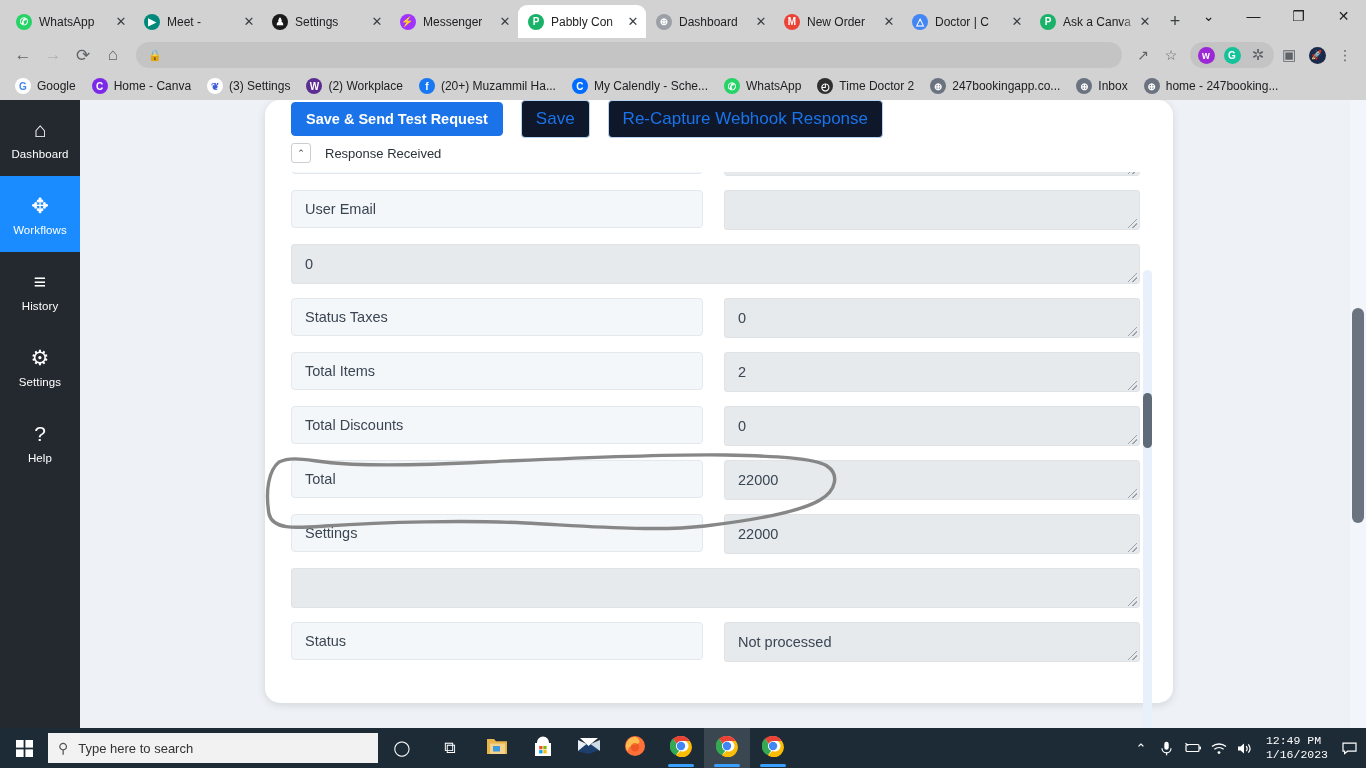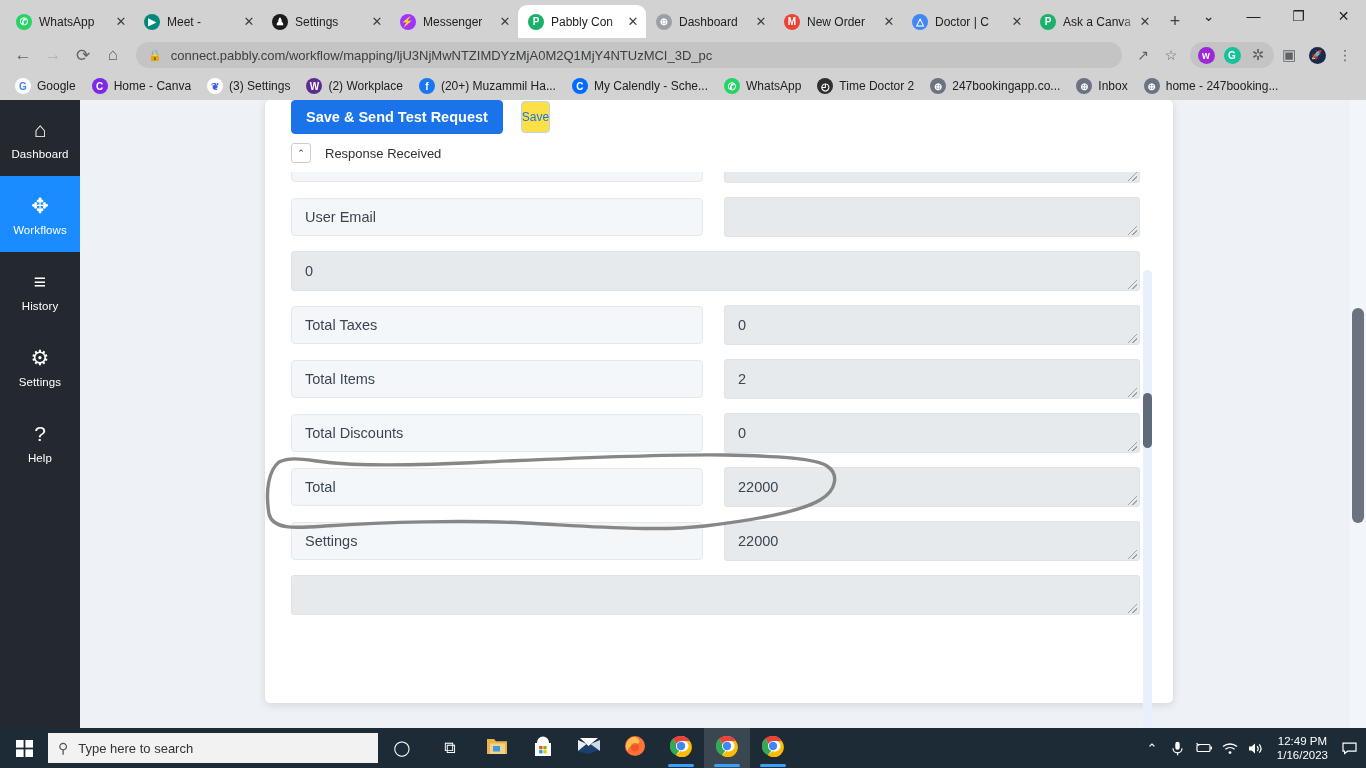--- a/index.html
+++ b/index.html
@@ -55,33 +55,33 @@
   
   .sidebar { position:absolute; left:0; top:0; width:80px; height:628px; background:#242930; }
   .sb-item { height:76px; display:flex; flex-direction:column; align-items:center; justify-content:center; color:#fff; }
   .sb-item.active { background:#1a8cff; }
   .sb-ic { height:26px; display:flex; align-items:center; justify-content:center; margin-bottom:5px; }
   .sb-lb { font-size:11.5px; letter-spacing:.1px; }
 
   
   .card {
     position:absolute; left:265px; top:0px; width:908px; height:603px; background:#ffffff;
-    border-radius:5px; box-shadow:0 2px 8px rgba(0,0,0,.12);
+    border-radius:15px; box-shadow:0 2px 8px rgba(0,0,0,.12);
   }
   .btnrow { position:absolute; left:26px; top:0px; display:flex; align-items:center; gap:18px; }
   .btn-primary { background:#1a73e8; color:#fff; border:1px solid #1a73e8; border-radius:4px; font-size:14.5px; padding:8px 14px; font-weight:600; }
-  .btn-outline { background:#fde047; color:#1a73e8; border:1px solid #b8d4f5; border-radius:4px; font-size:12px; padding:8px 0; }
+  .btn-outline { background:#0f172a; color:#1a73e8; border:1px solid #b8d4f5; border-radius:4px; font-size:17px; padding:8px 14px; }
 
   .resp-head { position:absolute; left:26px; top:43px; display:flex; align-items:center; gap:14px; }
   .chev { width:20px; height:20px; border:1px solid #c9ced4; border-radius:3px; display:flex; align-items:center; justify-content:center; font-size:9px; color:#333; background:#fff; }
   .resp-title { font-size:13px; color:#2b3239; }
 
   .listwrap { position:absolute; left:0; top:72px; width:908px; height:500px; overflow:hidden; }
   .listinner { position:absolute; left:0; top:-36px; width:908px; }
-  .row { display:flex; align-items:center; gap:21px; padding:0 33px 0 26px; height:54px; }
+  .row { display:flex; gap:21px; padding:0 33px 0 26px; height:54px; }
   .fl {
     flex:0 0 412px; height:38px; background:#f4f7fa; border:1px solid #e2e8ee; border-radius:4px;
     display:flex; align-items:center; padding:0 13px; font-size:14.5px; color:#3b4653;
   }
   .fv {
     flex:1 1 auto; height:40px; background:#e6eaed; border:1px solid #dfe3e6; border-radius:3px;
     display:flex; align-items:center; padding:0 13px; font-size:14.5px; color:#3b4653; position:relative;
   }
   .fv::after {
     content:""; position:absolute; right:2px; bottom:1px; width:9px; height:9px;
@@ -107,21 +107,21 @@
   .tb-search {
     width:330px; height:30px; background:#f2f2f2; display:flex; align-items:center; padding:0 10px; gap:10px;
     font-size:13px; color:#333;
   }
   .tb-ic { width:48px; height:40px; display:flex; align-items:center; justify-content:center; color:#fff; }
   .tb-app { width:46px; height:40px; display:flex; align-items:center; justify-content:center; position:relative; }
   .tb-app.run::after { content:""; position:absolute; bottom:1px; left:10px; width:26px; height:3px; background:#3aa0ff; border-radius:2px; }
   .tb-app.sel { background:rgba(255,255,255,.13); }
   .tray { margin-left:auto; display:flex; align-items:center; gap:0; padding-right:4px; }
   .tray-ic { width:26px; height:40px; display:flex; align-items:center; justify-content:center; color:#fff; font-size:13px; }
-  .clock { color:#fff; font-size:11.5px; line-height:14px; text-align:center; padding:0 8px; }
+  .clock { color:#fff; font-size:11.5px; line-height:14px; padding:0 8px;font-family:Liberation Mono, monospace; }
   .notif { width:26px; height:40px; display:flex; align-items:center; justify-content:center; color:#fff; font-size:14px; }
 </style>
 </head>
 <body>
 
 <div class="browser">
 
   <div class="tabstrip">
     <div class="tabs" id="tabs" style="display:flex;align-items:flex-end;">
         <div class="tab">
@@ -185,21 +185,20 @@
     </div>
   </div>
 
   <div class="toolbar">
     <div class="navbtn">←</div>
     <div class="navbtn dim">→</div>
     <div class="navbtn">⟳</div>
     <div class="navbtn">⌂</div>
     <div class="omnibox">
       <span class="lock">🔒</span>
-      <span>connect.pabbly.com/workflow/mapping/ljU3NjMwNTZIMDYzMjA0M2Q1MjY4NTUzMCI_3D_pc</span>
     </div>
     <div class="tbicons">
       <div class="tbicon">↗</div>
       <div class="tbicon">☆</div>
       <div class="extgroup">
         <div class="tbicon">
             <span class="circ" style="background:#9b27d6">w</span>
           </div>
         <div class="tbicon">
             <span class="circ" style="background:#15C39A">G</span>
@@ -284,20 +283,21 @@
       <div class="sb-item">
         <span class="sb-ic" style="font-size:21px">?</span>
         <span class="sb-lb">Help</span>
       </div>
     </div>
 
   <div class="card">
     <div class="btnrow">
       <button class="btn-primary">Save &amp; Send Test Request</button>
       <button class="btn-outline">Save</button>
+      <button class="btn-outline">Re-Capture Webhook Response</button>
     </div>
 
     <div class="resp-head">
       <span class="chev">⌃</span>
       <span class="resp-title">Response Received</span>
     </div>
 
     <div class="listwrap">
       <div class="listinner" id="fieldrows">
           <div class="row">
@@ -305,41 +305,45 @@
             <div class="fv"></div>
           </div>
           <div class="row">
             <div class="fl">User Email</div>
             <div class="fv"></div>
           </div>
           <div class="row">
             <div class="fv">0</div>
           </div>
           <div class="row">
-            <div class="fl">Total Taxes</div>
+            <div class="fl">Status Taxes</div>
             <div class="fv">0</div>
           </div>
           <div class="row">
             <div class="fl">Total Items</div>
             <div class="fv">2</div>
           </div>
           <div class="row">
             <div class="fl">Total Discounts</div>
             <div class="fv">0</div>
           </div>
           <div class="row">
             <div class="fl">Total</div>
             <div class="fv">22000</div>
           </div>
           <div class="row">
             <div class="fl">Settings</div>
             <div class="fv">22000</div>
           </div>
           <div class="row">
             <div class="fv"></div>
+          </div>
+          <div class="row">
+            <div class="fl">Status</div>
+            <div class="fv">Not processed</div>
           </div>
         </div>
     </div>
   </div>
 
   <div class="inner-sb"></div>
   <div class="inner-th"></div>
 
   <svg class="annot" width="600" height="110" viewBox="0 0 600 110">
     <path d="M24,22 C14,30 10,50 14,74 C18,90 40,88 70,86 C130,82 210,80 270,83 C330,86 400,92 450,86 C500,80 545,72 565,60 C582,50 584,34 572,26 C560,18 520,16 470,15 C400,14 300,19 230,22 C170,25 110,27 70,22 C52,20 36,16 24,22 Z" fill="none" stroke="#7d7d7d" stroke-width="3.4" stroke-linecap="round" stroke-linejoin="round" opacity="0.92"></path>

